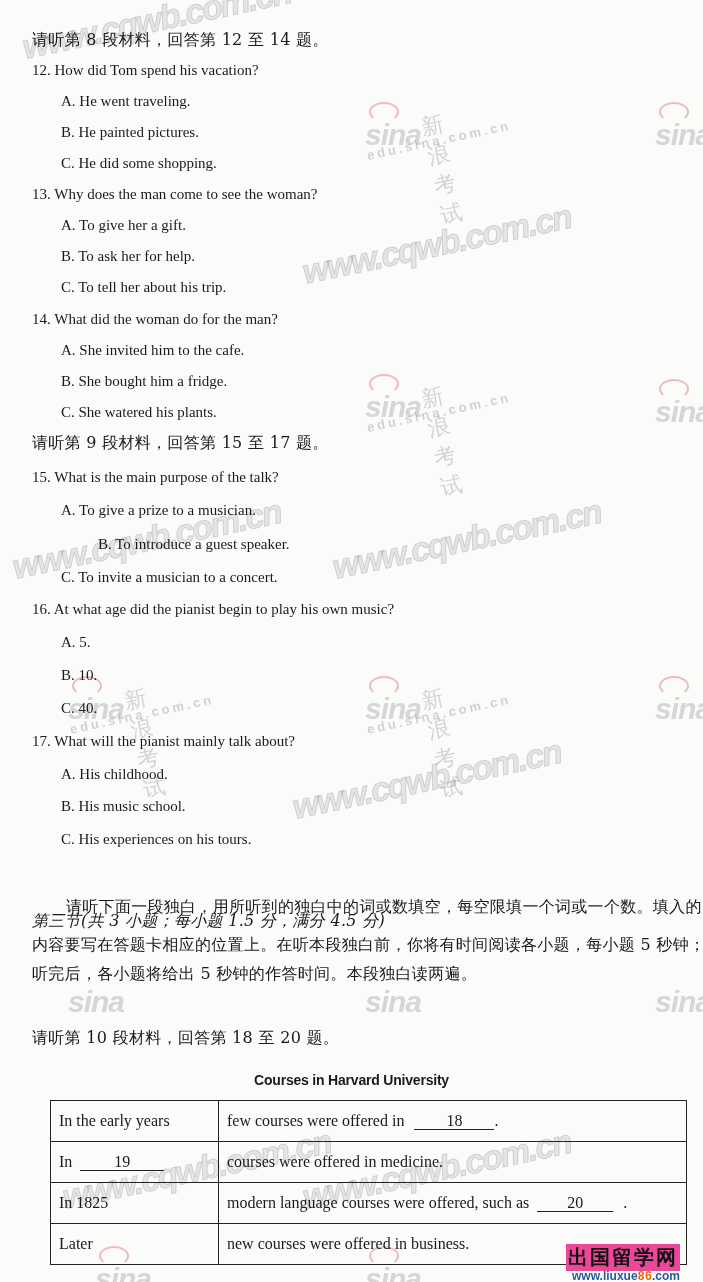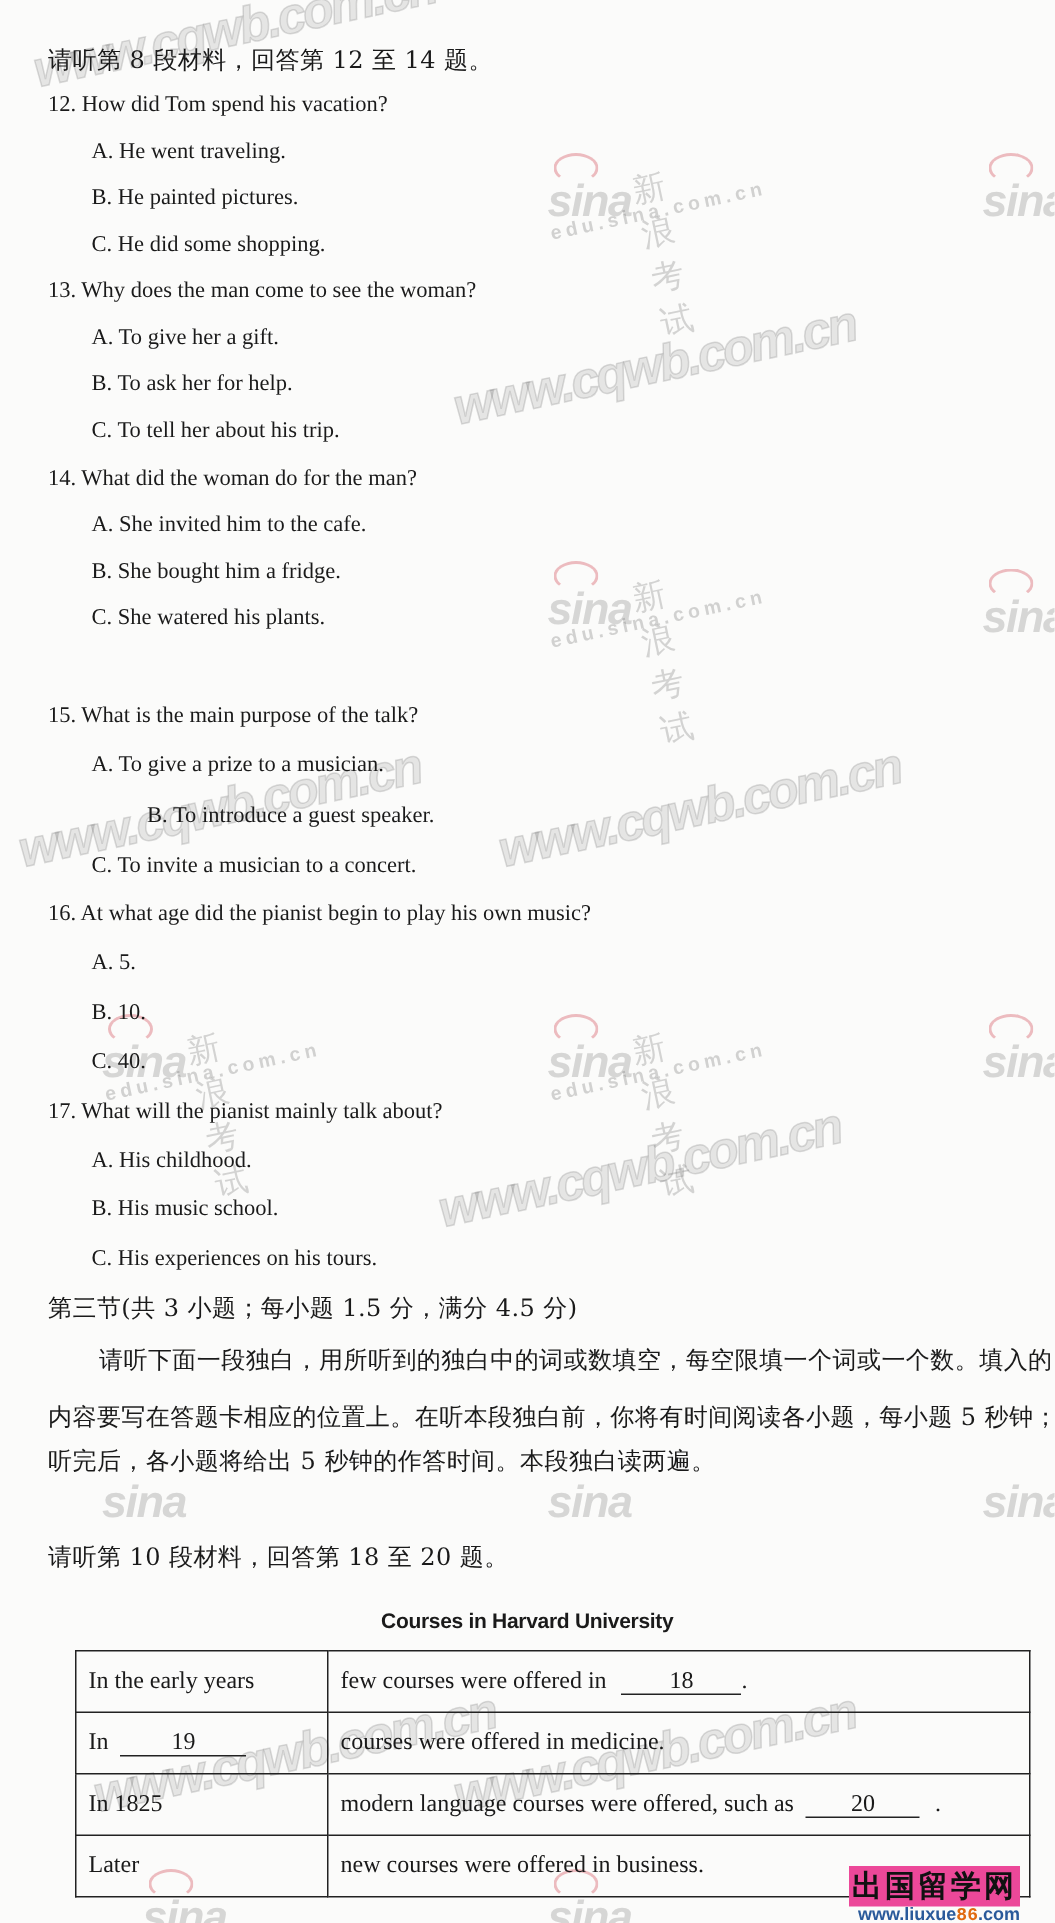--- a/index.html
+++ b/index.html
@@ -130,20 +130,21 @@
   <div class="ln opt" style="top:278px;"><span>C.</span> <span>To tell her about his trip.</span></div>
 
   <div class="ln q" style="top:310px;">
     <span>14.</span>
     <span>What did the woman do for the man?</span>
   </div>
   <div class="ln opt" style="top:341px;"><span>A.</span> <span>She invited him to the cafe.</span></div>
   <div class="ln opt" style="top:372px;"><span>B.</span> <span>She bought him a fridge.</span></div>
   <div class="ln opt" style="top:403px;"><span>C.</span> <span>She watered his plants.</span></div>
 
+  <div class="ln zh q" style="top:434px;">请听第 9 段材料，回答第 15 至 17 题。</div>
 
   <div class="ln q" style="top:468px;">
     <span>15.</span>
     <span>What is the main purpose of the talk?</span>
   </div>
   <div class="ln opt" style="top:501px;"><span>A.</span> <span>To give a prize to a musician.</span></div>
   <div class="ln opt" style="top:535px;margin-left:37px;"><span>B.</span> <span>To introduce a guest speaker.</span></div>
   <div class="ln opt" style="top:568px;"><span>C.</span> <span>To invite a musician to a concert.</span></div>
 
   <div class="ln q" style="top:600px;">
@@ -155,21 +156,21 @@
   <div class="ln opt" style="top:699px;"><span>C.</span> <span>40.</span></div>
 
   <div class="ln q" style="top:732px;text-align:right;">
     <span>17.</span>
     <span>What will the pianist mainly talk about?</span>
   </div>
   <div class="ln opt" style="top:765px;"><span>A.</span> <span>His childhood.</span></div>
   <div class="ln opt" style="top:797px;"><span>B.</span> <span>His music school.</span></div>
   <div class="ln opt" style="top:830px;"><span>C.</span> <span>His experiences on his tours.</span></div>
 
-  <div class="ln zh q" style="top:863px;">第三节(共 3 小题；每小题 1.5 分，满分 4.5 分)</div>
+  <div class="ln zh q" style="top:912px;font-style:italic;">第三节(共 3 小题；每小题 1.5 分，满分 4.5 分)</div>
   <div class="ln zh" style="left:66px; top:898px;">请听下面一段独白，用所听到的独白中的词或数填空，每空限填一个词或一个数。填入的</div>
   <div class="ln zh q" style="top:936px;">内容要写在答题卡相应的位置上。在听本段独白前，你将有时间阅读各小题，每小题 5 秒钟；</div>
   <div class="ln zh q" style="top:965px;">听完后，各小题将给出 5 秒钟的作答时间。本段独白读两遍。</div>
 
   <div class="ln zh q" style="top:1029px;">请听第 10 段材料，回答第 18 至 20 题。</div>
 
   <div class="tbl-title">Courses in Harvard University</div>
 
   <table class="courses">
     <tbody>

